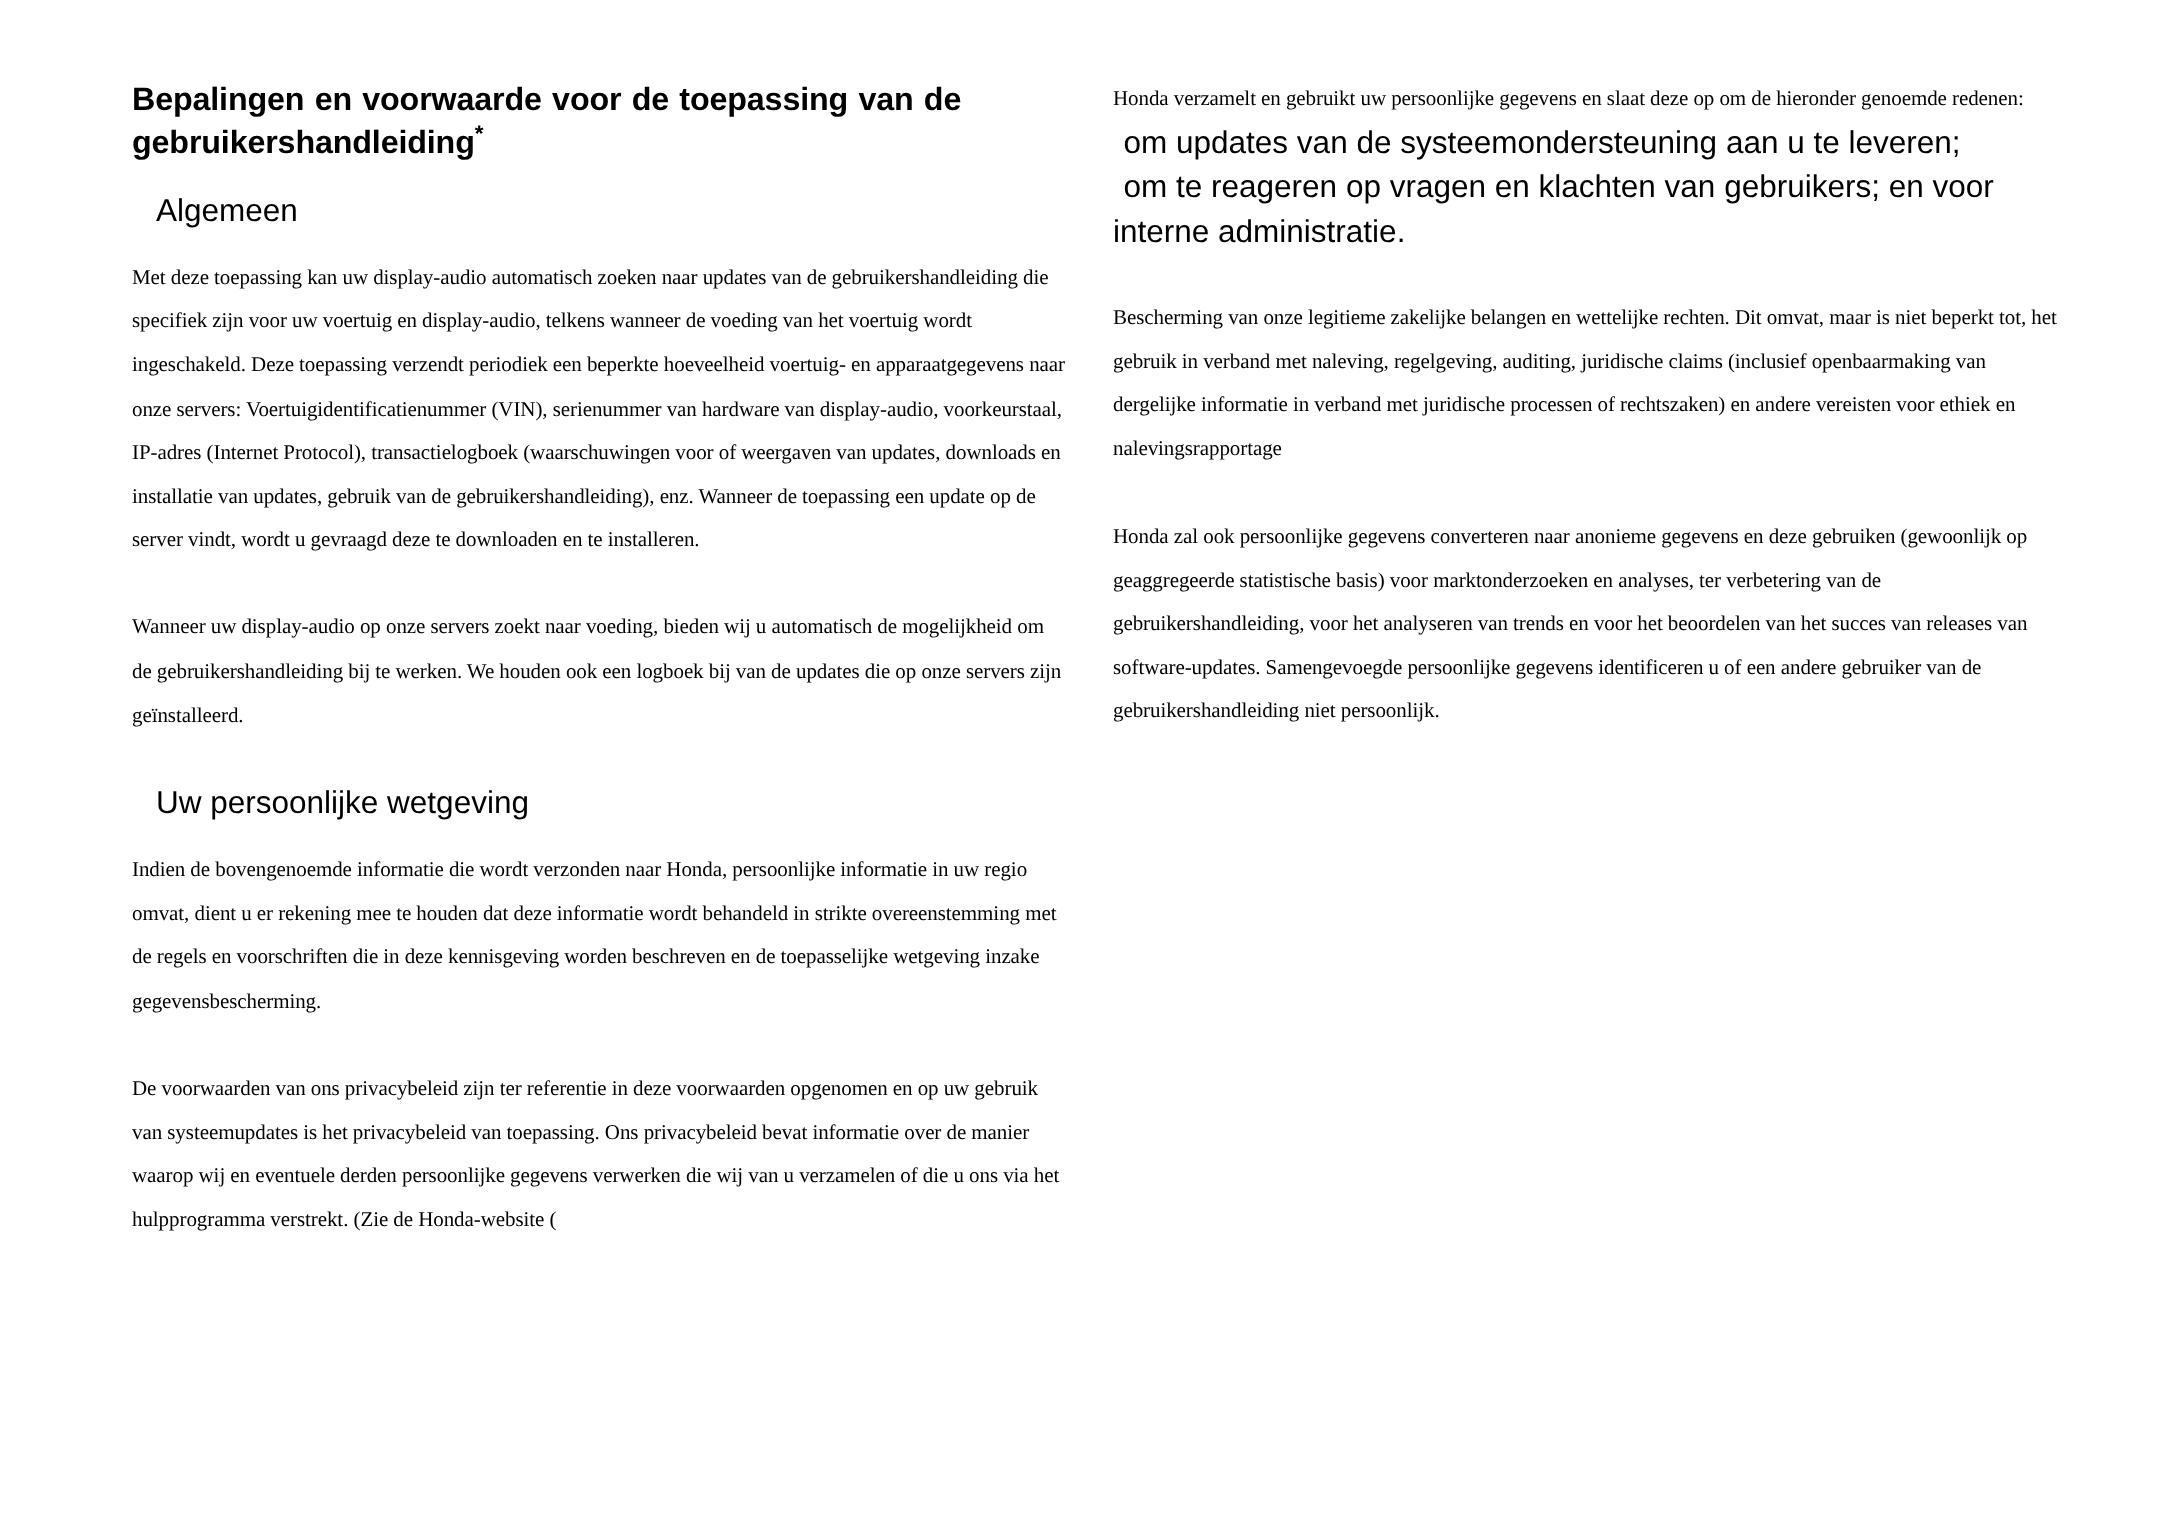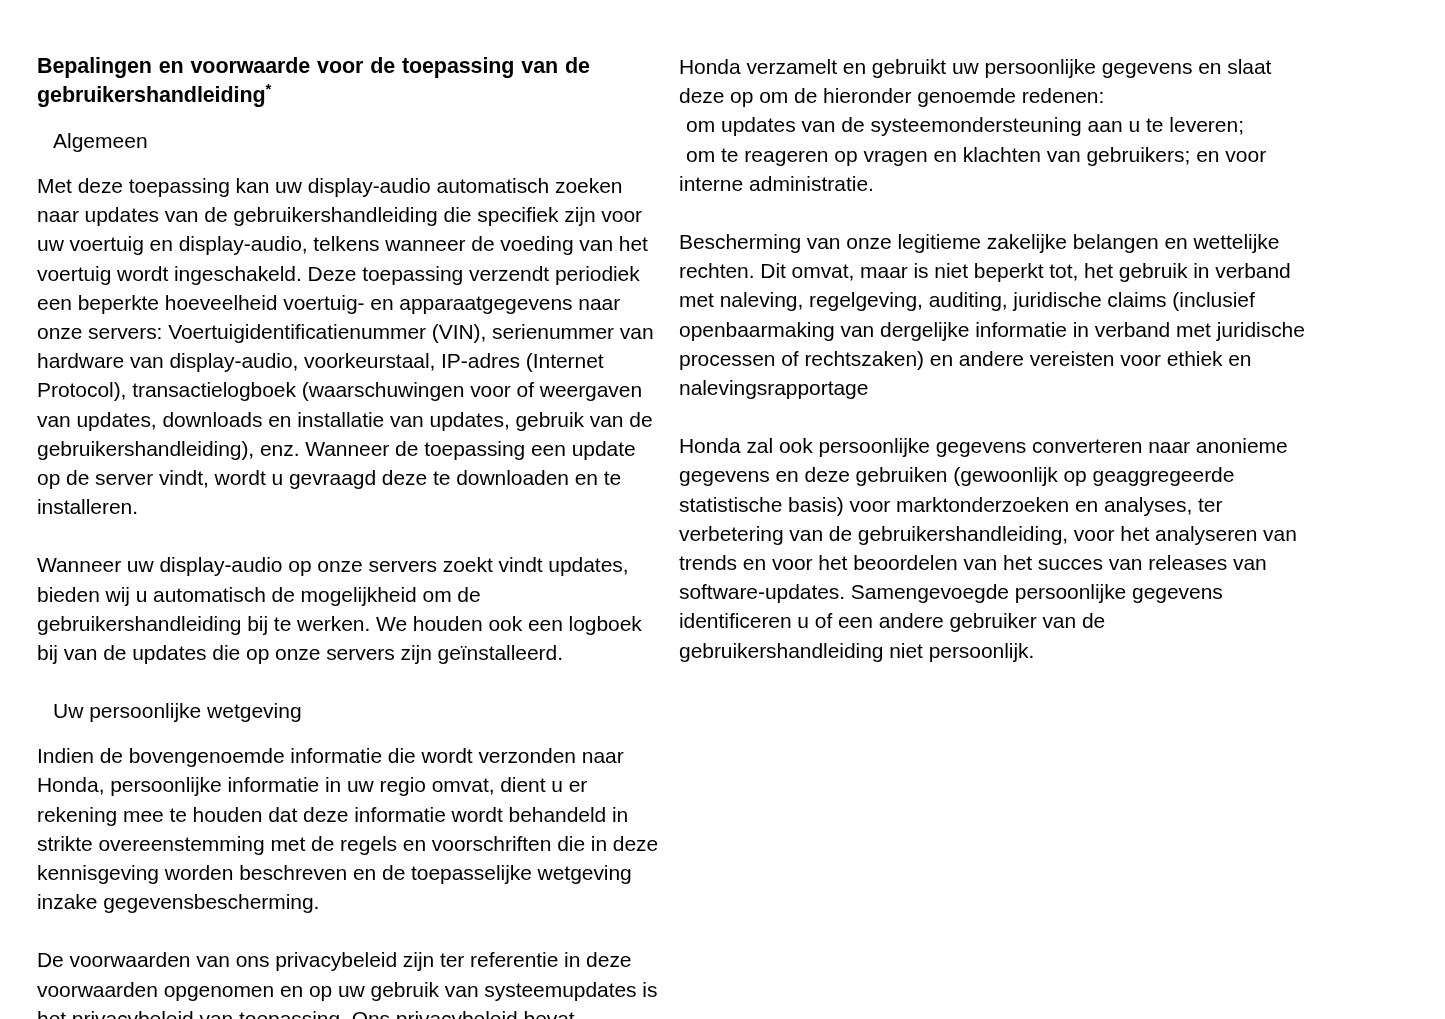--- a/index.html
+++ b/index.html
@@ -14,22 +14,22 @@
     font-family: "Liberation Sans", sans-serif;
     color: #000000;
     overflow: hidden;
     position: relative;
   }
   .page {
     position: absolute;
     inset: 0;
     display: flex;
     box-sizing: border-box;
-    padding: 52px 75px 20px 37px;
-    column-gap: 20px;
+    padding: 52px 75px 20px 88px;
+    column-gap: 32px;
   }
   .column {
     width: 622px;
     flex: 0 0 622px;
     position: relative;
   }
   .column-right {
     width: 632px;
     flex: 0 0 632px;
   }
@@ -46,25 +46,26 @@
     vertical-align: super;
     line-height: 0;
   }
   .subhead {
     font-size: 21px;
     line-height: 29px;
     margin: 16px;
     font-weight: normal;
   }
   p.body-text {
-    font-size: 21px;
+    font-size: 14px;
     line-height: 29.2px;
     margin: 0;
     font-weight: normal;
     letter-spacing: -0.05px;
+    font-family: Liberation Serif, serif;
   }
   p.spaced {
     margin-top: 29px;
   }
   .list-line {
     font-size: 21px;
     line-height: 29.2px;
     margin: 0;
     text-indent: 7px;
   }
@@ -75,21 +76,21 @@
 <div class="page">
 
   <div class="column column-left">
 
     <h1 class="doc-title"><span>Bepalingen en voorwaarde voor de toepassing van de gebruikershandleiding</span><span class="star">*</span></h1>
 
     <p class="subhead">Algemeen</p>
 
     <p class="body-text">Met deze toepassing kan uw display-audio automatisch zoeken naar updates van de gebruikershandleiding die specifiek zijn voor uw voertuig en display-audio, telkens wanneer de voeding van het voertuig wordt ingeschakeld. Deze toepassing verzendt periodiek een beperkte hoeveelheid voertuig- en apparaatgegevens naar onze servers: Voertuigidentificatienummer (VIN), serienummer van hardware van display-audio, voorkeurstaal, IP-adres (Internet Protocol), transactielogboek (waarschuwingen voor of weergaven van updates, downloads en installatie van updates, gebruik van de gebruikershandleiding), enz. Wanneer de toepassing een update op de server vindt, wordt u gevraagd deze te downloaden en te installeren.</p>
 
-    <p class="body-text spaced">Wanneer uw display-audio op onze servers zoekt vindt updates, bieden wij u automatisch de mogelijkheid om de gebruikershandleiding bij te werken. We houden ook een logboek bij van de updates die op onze servers zijn geïnstalleerd.</p>
+    <p class="body-text spaced">Wanneer uw display-audio op onze servers zoekt naar voeding, bieden wij u automatisch de mogelijkheid om de gebruikershandleiding bij te werken. We houden ook een logboek bij van de updates die op onze servers zijn geïnstalleerd.</p>
 
     <p class="subhead spaced">Uw persoonlijke wetgeving</p>
 
     <p class="body-text">Indien de bovengenoemde informatie die wordt verzonden naar Honda, persoonlijke informatie in uw regio omvat, dient u er rekening mee te houden dat deze informatie wordt behandeld in strikte overeenstemming met de regels en voorschriften die in deze kennisgeving worden beschreven en de toepasselijke wetgeving inzake gegevensbescherming.</p>
 
     <p class="body-text spaced"><span>De voorwaarden van ons privacybeleid zijn ter referentie in deze voorwaarden opgenomen en op uw gebruik van systeemupdates is het privacybeleid van toepassing. Ons privacybeleid bevat informatie over de manier waarop wij en eventuele derden persoonlijke gegevens verwerken die wij van u verzamelen of die u ons via het hulpprogramma verstrekt. (Zie de Honda-website (</span></p>
 
   </div>
 
   <div class="column column-right">

